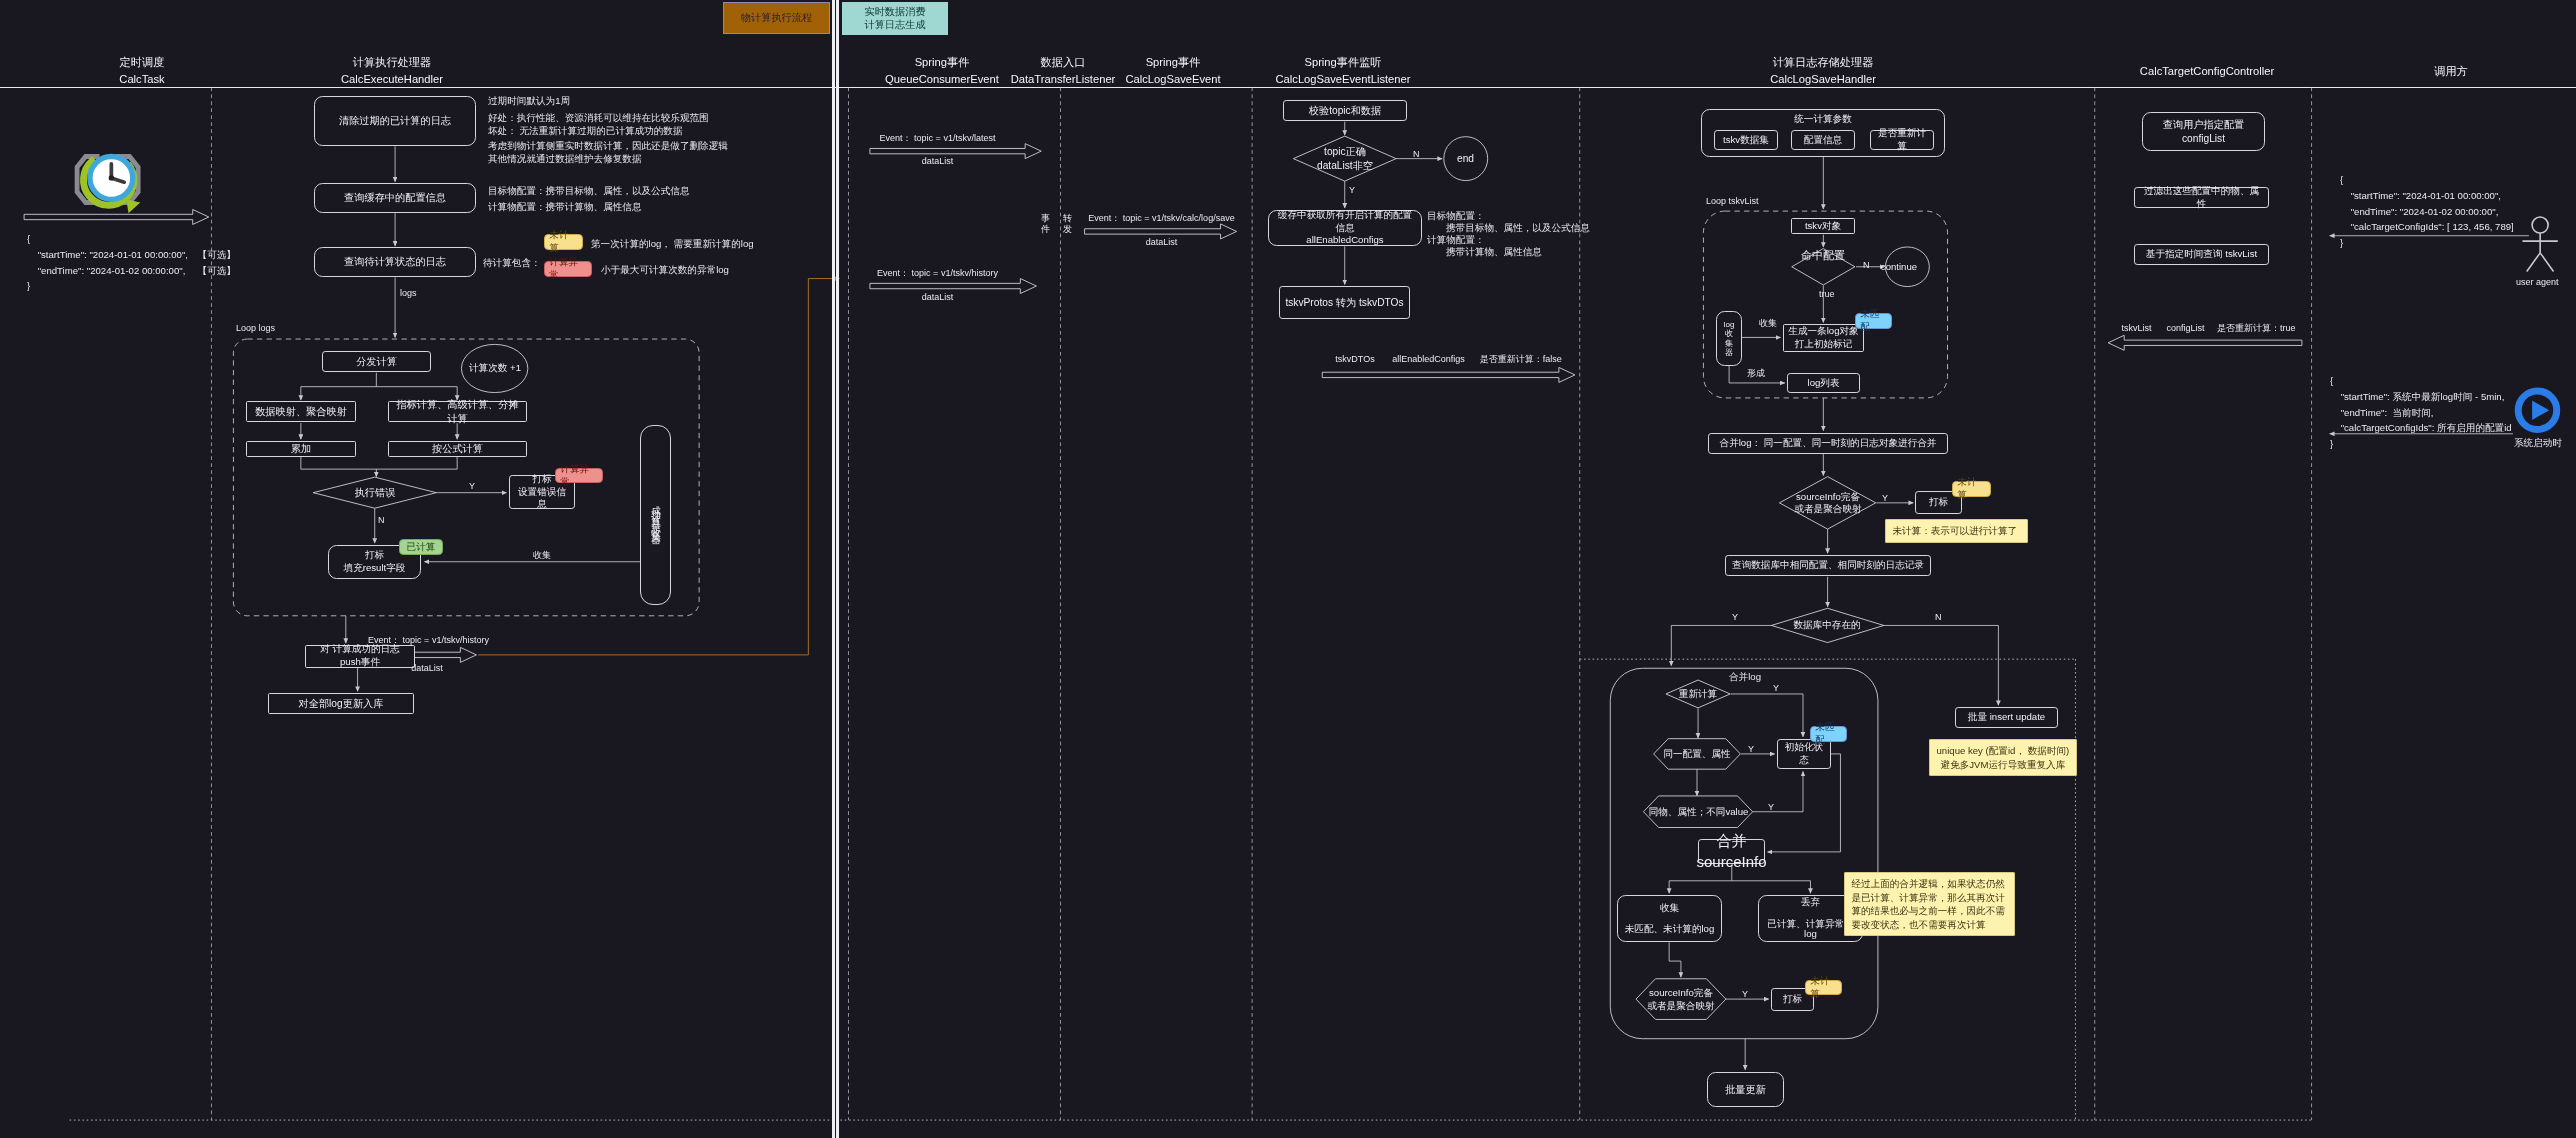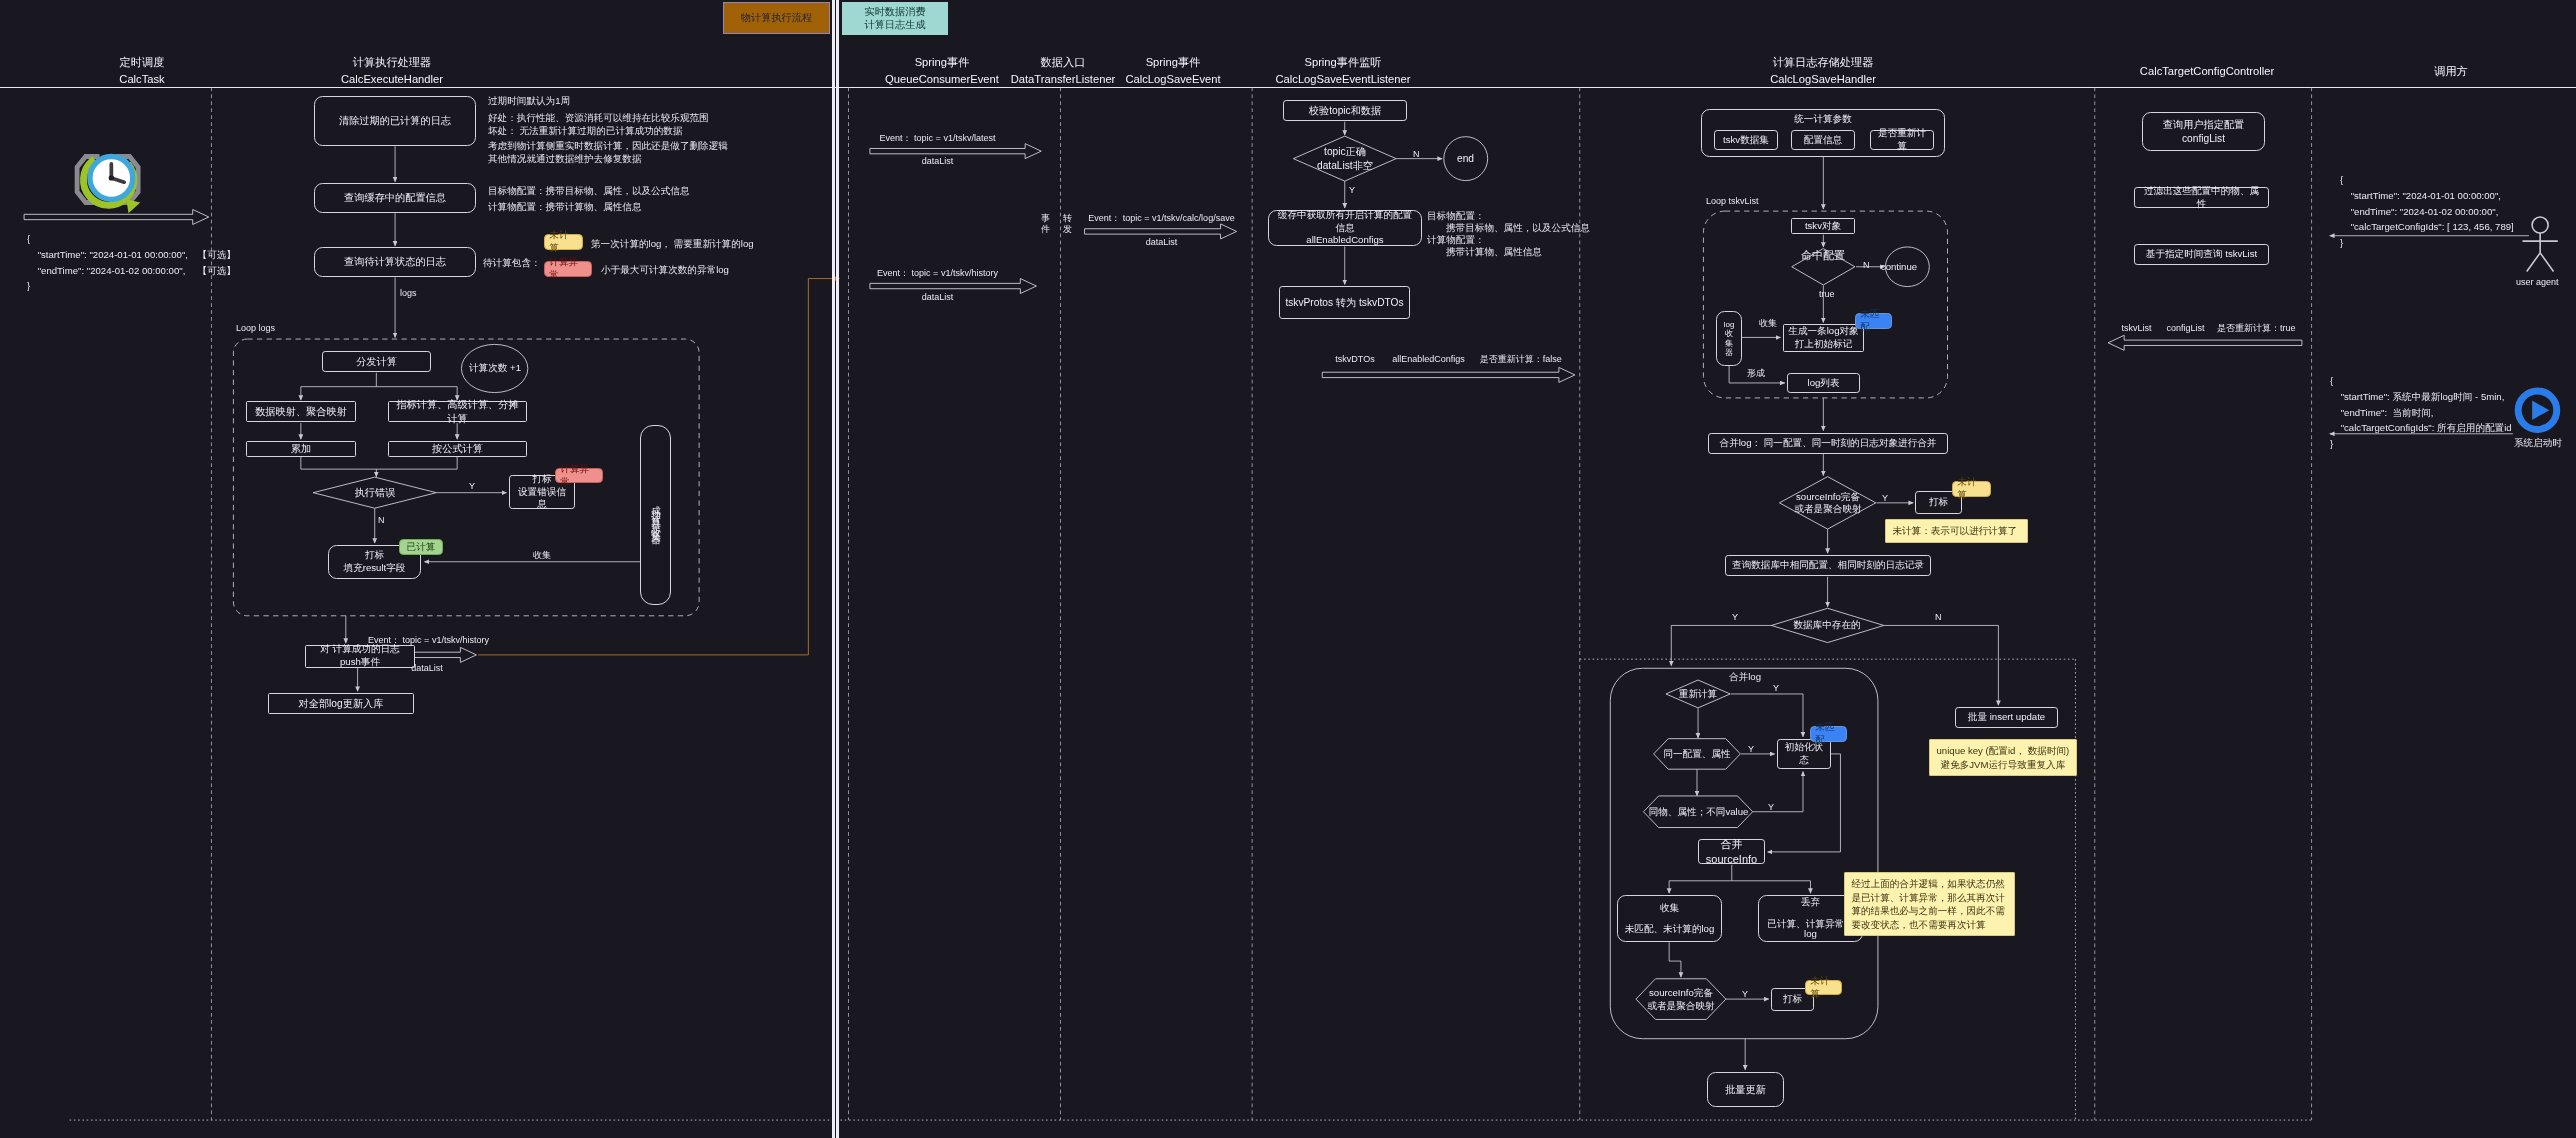--- a/index.html
+++ b/index.html
@@ -15,21 +15,21 @@
         font-size:10.2px;line-height:1.3;white-space:pre-line;z-index:4;background:transparent;}
   .lbl{position:absolute;font-size:9px;color:#ebe9f2;white-space:pre-line;z-index:4;}
   .note{position:absolute;font-size:9.6px;color:#e9e8ef;white-space:pre-line;z-index:4;line-height:1.5;}
   .sticky{position:absolute;background:#fdf3ae;border:0.5px solid #d9c883;color:#3a3212;
         font-size:9.6px;line-height:1.4;padding:4.3px 6.4px;z-index:5;white-space:pre-line;border-radius:1.1px;}
   .badge{position:absolute;border-radius:4.3px;border:0.8px solid;font-size:9.6px;display:flex;
         align-items:center;justify-content:center;z-index:6;padding:1.1px 4.3px;box-sizing:border-box;}
   .b-yellow{background:#f8e08e;border-color:#d2ad43;color:#5f4a10;}
   .b-red{background:#f0908c;border-color:#c9605d;color:#621211;}
   .b-green{background:#a5d490;border-color:#71ad56;color:#1d4a12;}
-  .b-blue{background:#3b82f6;border-color:#6b96d0;color:#15365f;}
+  .b-blue{background:#7dd3fc;border-color:#6b96d0;color:#15365f;}
   .hdr{position:absolute;font-size:11.2px;text-align:center;transform:translateX(-50%);
         white-space:pre-line;line-height:1.55;z-index:4;color:#f6f5fa;}
   .legend{position:absolute;display:flex;align-items:center;justify-content:center;text-align:center;
         font-size:10.2px;line-height:1.3;white-space:pre-line;z-index:7;box-sizing:border-box;}
   .divider{position:absolute;top:0;width:2.7px;height:1139px;background:#efeef4;z-index:2;}
   .pre{white-space:pre;}
   .vtext{writing-mode:vertical-rl;text-orientation:upright;letter-spacing:3.7px;}
   .payload{position:absolute;font-size:9.6px;line-height:1.65;white-space:pre;z-index:4;color:#eceaf2;}
 </style>
 </head>
@@ -281,21 +281,21 @@
 
   <div class="lbl" style="left:1729px;top:671px;font-size:9.6px">合并log</div>
   <div class="shape-label" style="left:1667px;top:681px;width:62px;height:26px;font-size:9.6px">重新计算</div>
   <div class="lbl" style="left:1773px;top:683px">Y</div>
   <div class="node r6" style="left:1777px;top:739px;width:54px;height:30px;font-size:9.6px">初始化状态</div>
   <div class="badge b-blue" style="left:1810px;top:726px;width:37px;height:16px">未匹配</div>
   <div class="shape-label" style="left:1654px;top:740px;width:86px;height:28px;font-size:9.6px">同一配置、属性</div>
   <div class="lbl" style="left:1748px;top:744px">Y</div>
   <div class="shape-label" style="left:1645px;top:798px;width:107px;height:28px;font-size:9.6px">同物、属性；不同value</div>
   <div class="lbl" style="left:1768px;top:802px">Y</div>
-  <div class="node r6" style="left:1698px;top:839px;width:67px;height:25px;font-size:11px">合并 sourceInfo</div>
+  <div class="node r6" style="left:1698px;top:839px;width:67px;height:25px;font-size:15px">合并 sourceInfo</div>
 
   <div class="node r16" style="left:1617px;top:895px;width:105px;height:47px;font-size:9.6px;line-height:1.1">收集
 
 未匹配、未计算的log</div>
   <div class="node r16" style="left:1758px;top:895px;width:105px;height:47px;font-size:9.6px;line-height:1.1">丢弃
 
 已计算、计算异常的log</div>
   <div class="sticky" style="left:1844px;top:872px;width:156px">经过上面的合并逻辑，如果状态仍然
 是已计算、计算异常，那么其再次计
 算的结果也必与之前一样，因此不需

